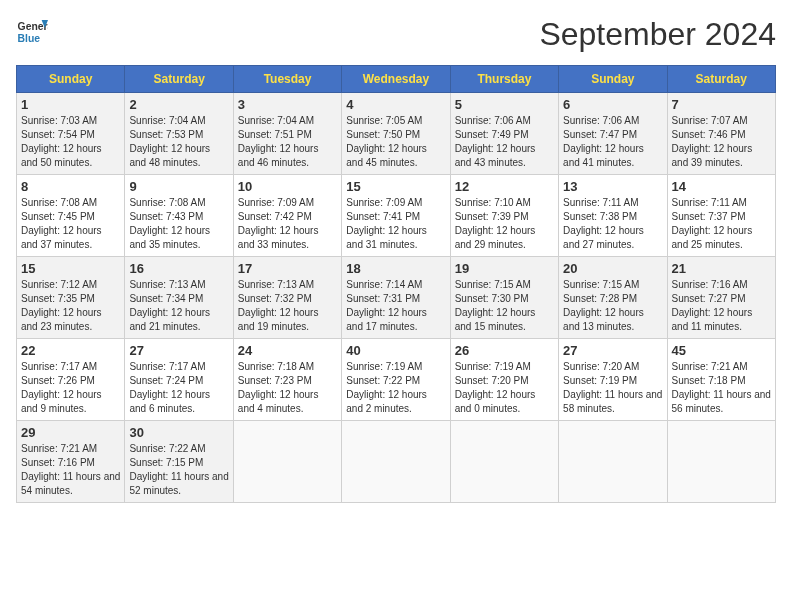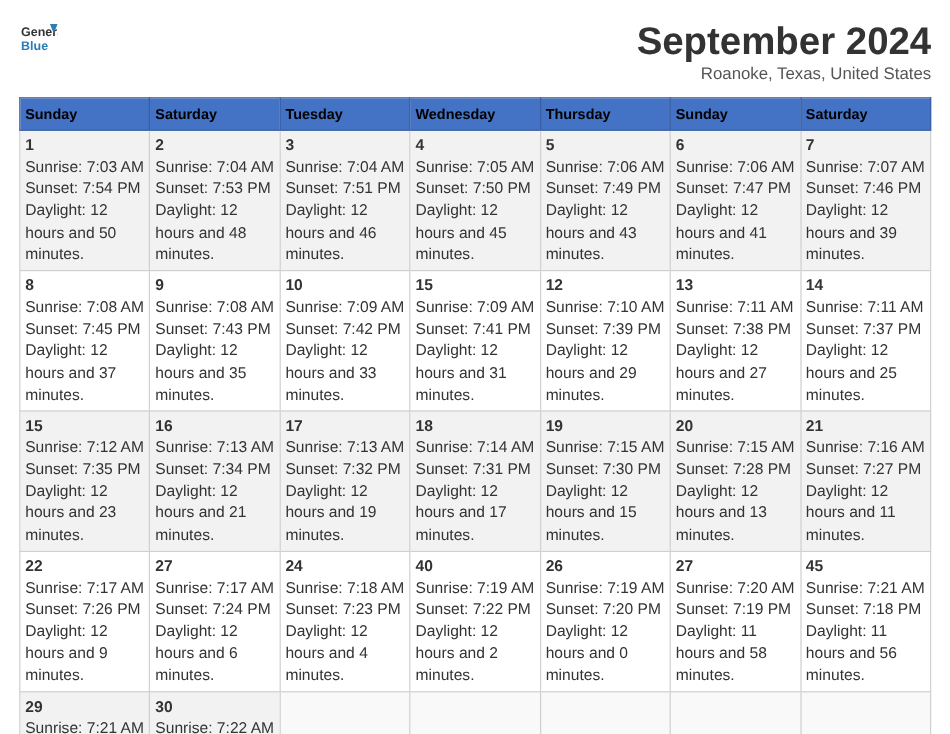--- a/index.html
+++ b/index.html
@@ -23,37 +23,37 @@
     }
     .logo-icon {
       width: 32px;
       height: 32px;
     }
     .title-area {
       text-align: right;
     }
     .month-title {
       font-size: 32px;
-      font-weight: bold;
+      font-weight: normal;
       color: #333;
     }
     .subtitle {
       font-size: 14px;
       color: #555;
     }
     table {
       width: 100%;
       border-collapse: collapse;
       font-size: 11px;
     }
     thead th {
       background-color: #4472c4;
-      color: #000000;
+      color: #fde047;
       padding: 6px 4px;
-      text-align: left;
+      text-align: center;
       font-size: 12px;
       font-weight: bold;
       border: 1px solid #3a5fa0;
     }
     tbody td {
       border: 1px solid #d0d0d0;
       vertical-align: top;
       padding: 4px;
       width: 14.28%;
       min-height: 70px;
@@ -63,42 +63,41 @@
       background-color: #f2f2f2;
     }
     .day-num {
       font-size: 13px;
       font-weight: bold;
       color: #333;
       display: block;
       margin-bottom: 2px;
     }
     .day-info {
-      font-size: 13px;
+      font-size: 10px;
       color: #333;
       line-height: 1.4;
     }
     .empty-cell {
       background: #f9f9f9 !important;
     }
   </style>
 </head>
 <body>
 
 <div class="header">
   <div class="logo">
     <svg class="logo-icon" viewBox="0 0 40 40">
       <text x="2" y="18" font-size="13" font-weight="bold" fill="#333">General</text>
       <text x="2" y="32" font-size="13" font-weight="bold" fill="#2a7db5">Blue</text>
       <polygon points="32,5 40,5 36,15" fill="#2a7db5"></polygon>
     </svg>
   </div>
   <div class="title-area">
     <div class="month-title">September 2024</div>
-    <div class="subtitle">Roanoke, Texas, United States</div>
   </div>
 </div>
 
 <table>
   <thead>
     <tr id="weekday-header">
         <th>Sunday</th>
         <th>Saturday</th>
         <th>Tuesday</th>
         <th>Wednesday</th>

